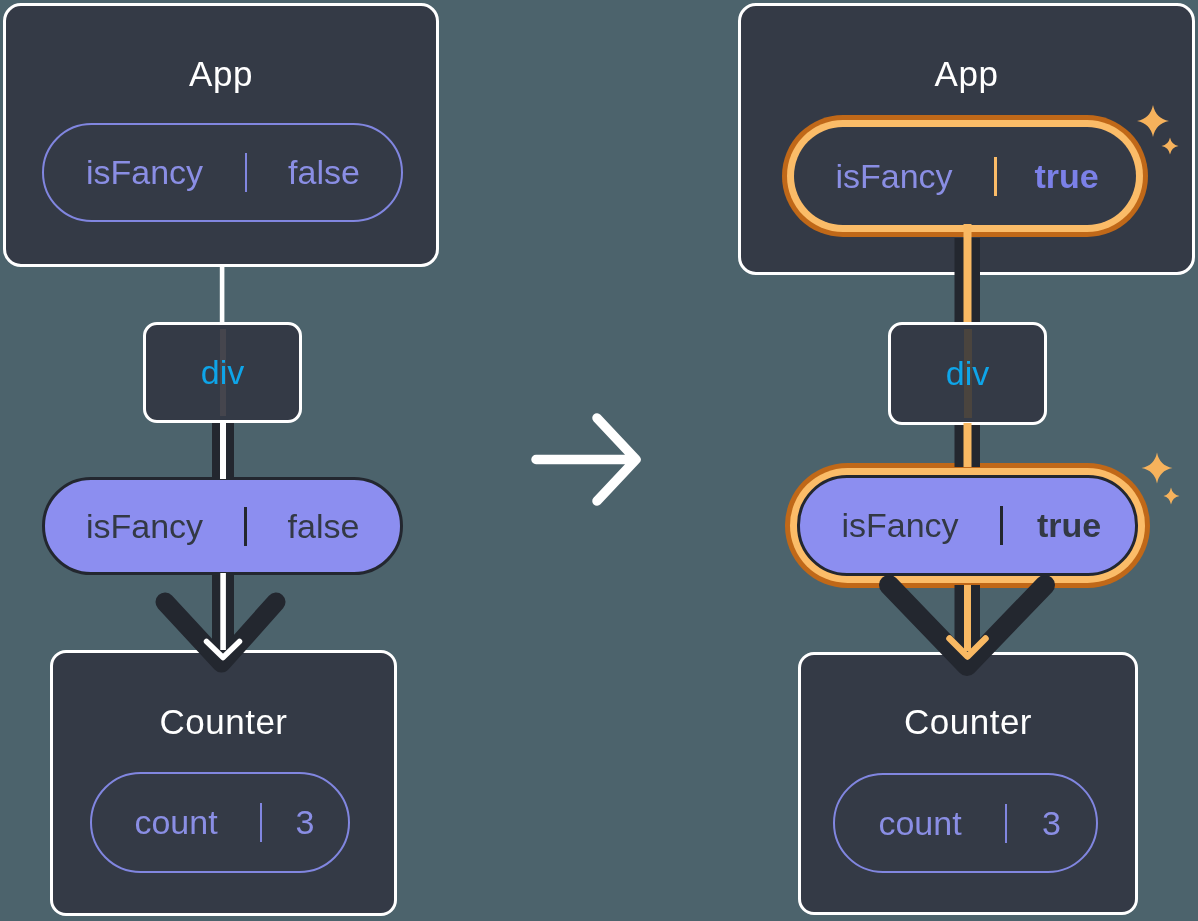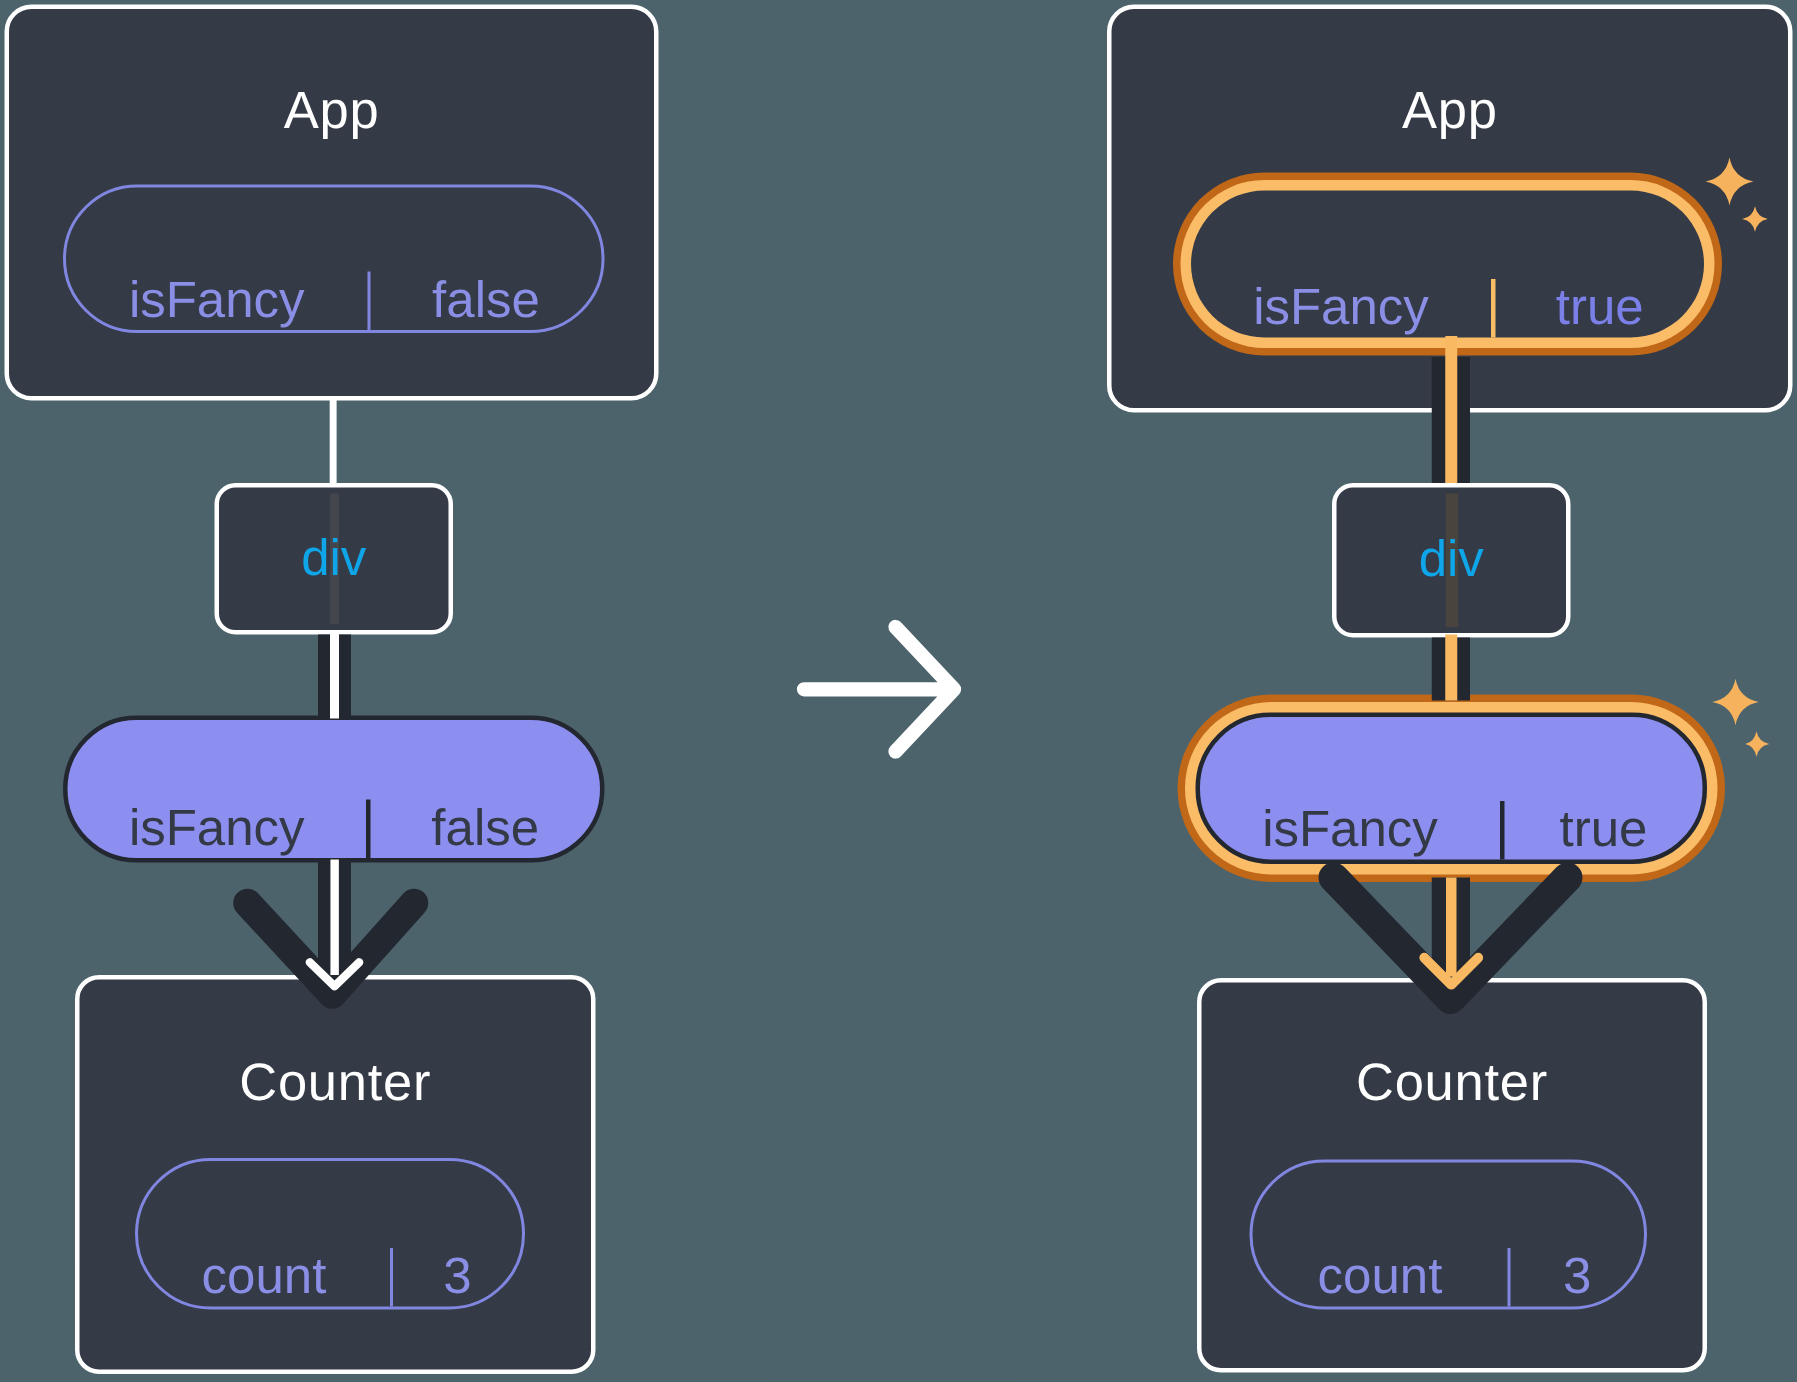--- a/index.html
+++ b/index.html
@@ -10,35 +10,35 @@
   .panel{position:absolute;inset:0;pointer-events:none;}
   
   .card{background:#343a46;border:3.5px solid #ffffff;border-radius:18px;}
   .card-title{position:absolute;text-align:center;color:#ffffff;font-size:35px;
               line-height:48px;font-weight:500;letter-spacing:0.5px;}
   .divbox{background:#343a46;border:3.5px solid #ffffff;border-radius:14px;}
   .div-label{position:relative;z-index:1;width:100%;height:100%;display:flex;
              align-items:center;justify-content:center;color:#0ea5e9;font-size:34px;}
   .faint-line{position:absolute;left:50%;transform:translateX(-50%);top:4px;bottom:4px;}
   
-  .pill{display:flex;align-items:flex-end;border-radius:999px;}
+  .pill{display:flex;align-items:center;border-radius:999px;}
   .cell{display:flex;align-items:center;justify-content:center;font-size:34px;}
   .pill-outline{border:2.5px solid #8186e0;color:#8a8ee4;}
   .pill-outline .cell-l{border-right:2.5px solid #8186e0;}
   .pill-filled{background:#8c8ef0;border:3px solid #23272f;color:#333945;}
   .pill-filled .cell-l{border-right:3px solid #23272f;}
   
   .ring1{background:#c06818;border-radius:63px;padding:5px;}
   .ring2{background:#fbbc68;border-radius:58px;padding:7px;width:100%;height:100%;}
   .core{border-radius:50px;width:100%;height:100%;}
   .core-dark{background:#343a46;color:#8a8ee4;}
   .core-dark .cell-l{border-right:3px solid #fbbc68;}
   .core-purple{background:#8c8ef0;border:3px solid #23272f;color:#333945;}
   .core-purple .cell-l{border-right:3px solid #23272f;}
-  .bold-val{font-weight:normal;}
+  .bold-val{font-weight:bold;}
   .core-dark .bold-val{color:#7b80e8;}
   svg.overlay{position:absolute;inset:0;pointer-events:none;}
 </style>
 </head>
 <body>
 
 <div class="canvas">
 
   <div class="panel">
 

